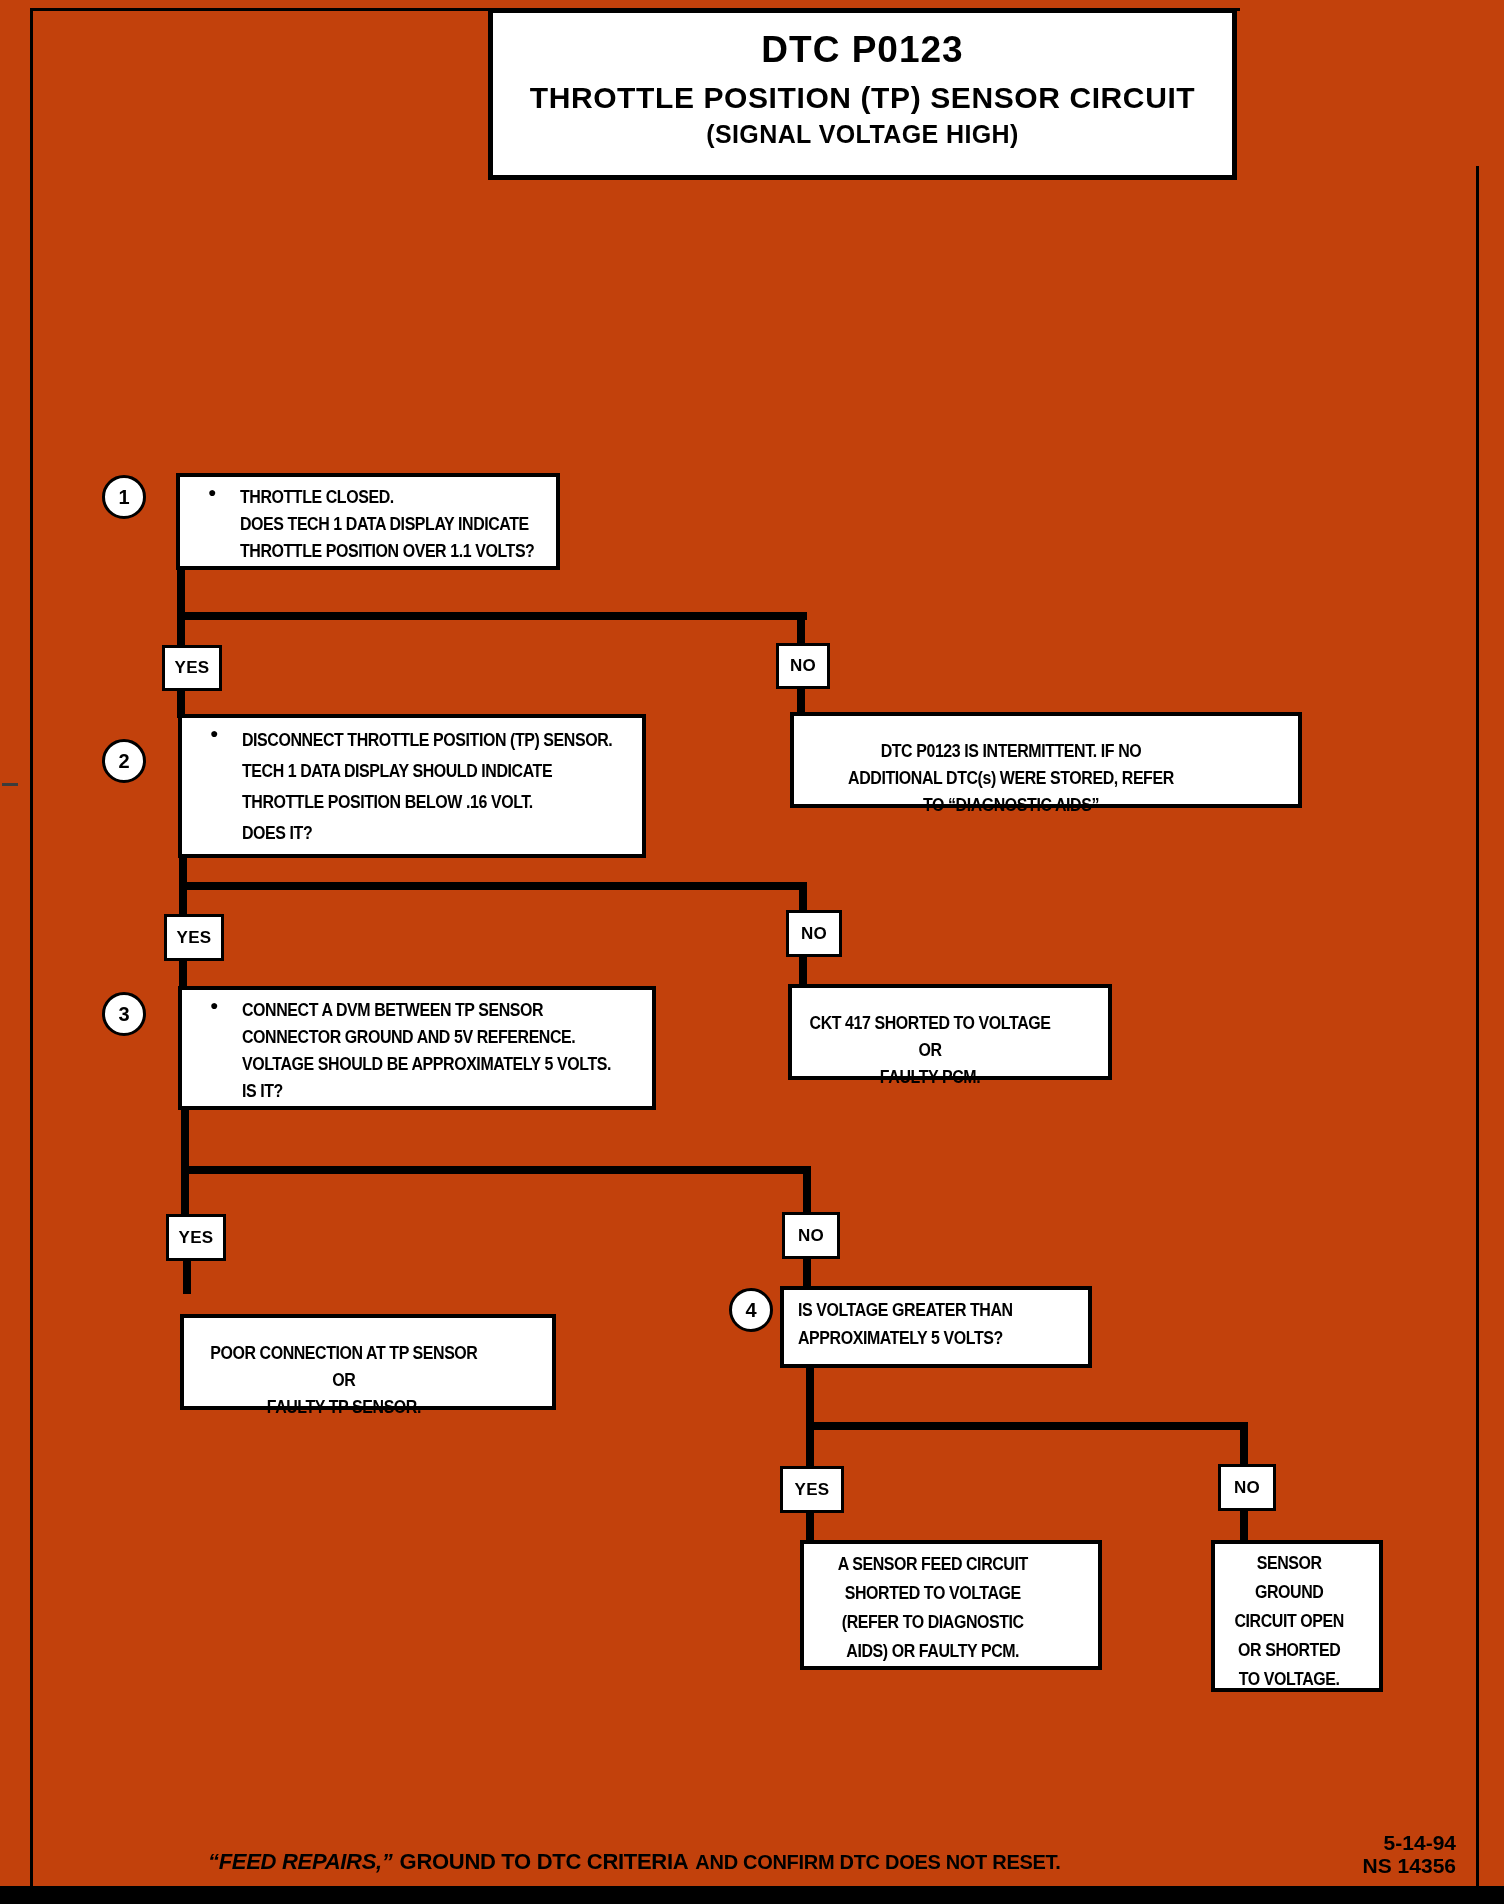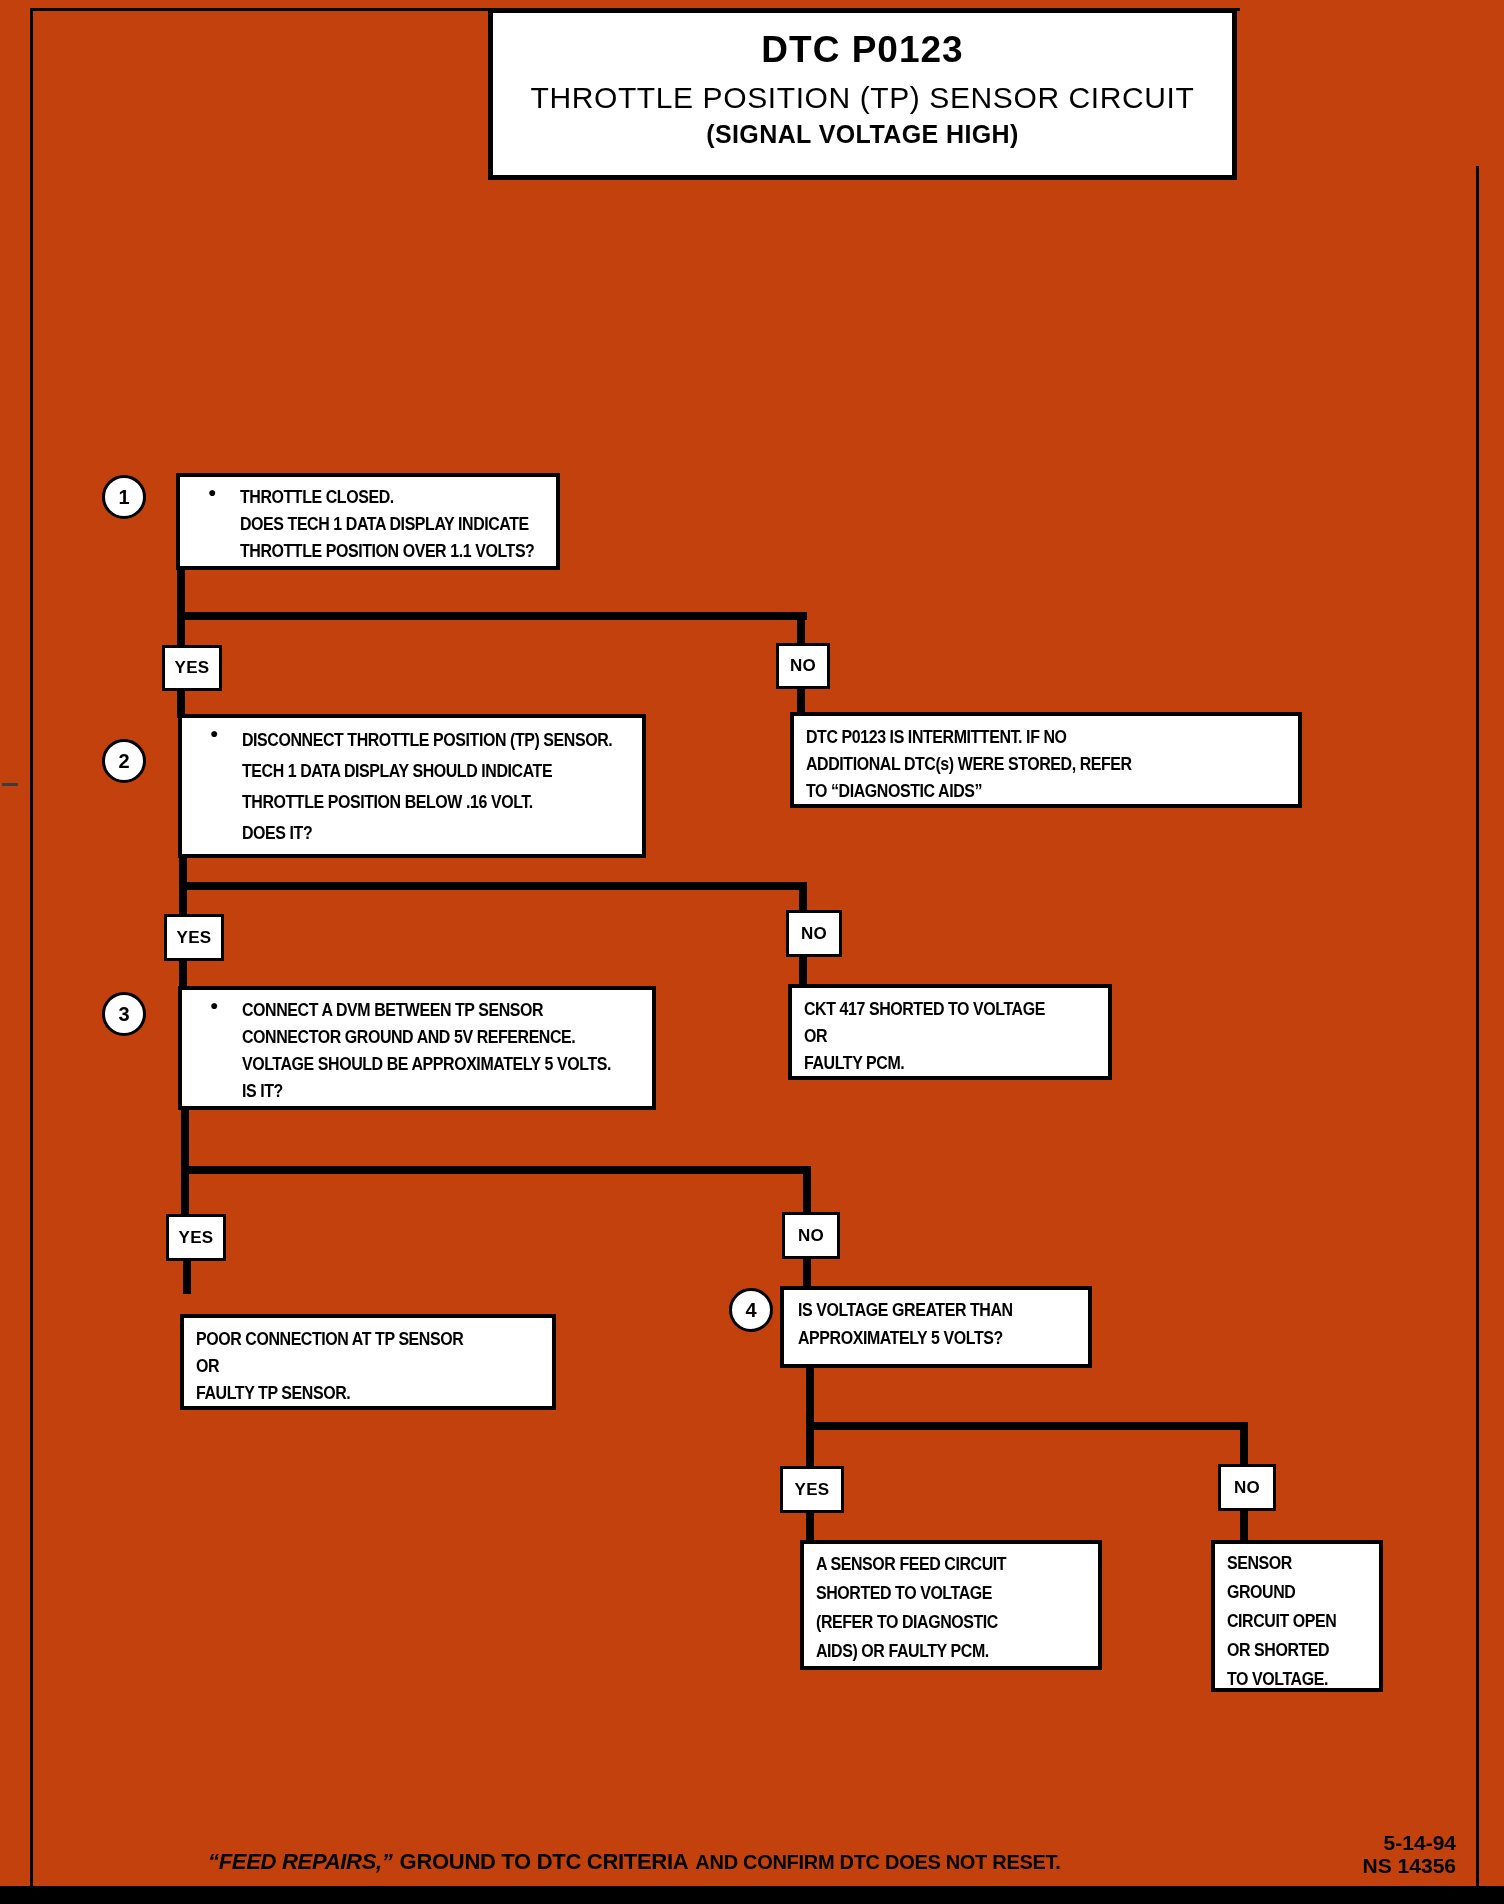--- a/index.html
+++ b/index.html
@@ -7,21 +7,21 @@
     position:relative; width:1504px; height:1904px; background:#c2410c;
     font-family:"Liberation Sans", sans-serif; color:#000; overflow:hidden;
   }
   .stroke { position:absolute; background:#000; }
   .titlebox {
     position:absolute; left:488px; top:8px; width:749px; height:172px;
     border:5px solid #000; box-sizing:border-box; background:#fff;
     display:flex; flex-direction:column; align-items:center; padding-top:16px;
   }
   .t1 { font-size:37px; font-weight:bold; letter-spacing:1px; }
-  .t2 { font-size:30px; font-weight:normal; margin-top:10px; letter-spacing:0.6px; }
+  .t2 { font-size:30px; font-weight:bold; margin-top:10px; letter-spacing:0.6px; }
   .t3 { font-size:25px; font-weight:bold; margin-top:5px; letter-spacing:0.4px; }
   .qbox, .rbox {
     position:absolute; border:4px solid #000; box-sizing:border-box; background:#fff;
   }
   .yn {
     position:absolute; border:3px solid #000; box-sizing:border-box; background:#fff;
     display:flex; align-items:center; justify-content:center;
     font-weight:bold; font-size:17px; letter-spacing:0.3px;
   }
   .circle {
@@ -29,21 +29,21 @@
     box-sizing:border-box; background:#fff; display:flex; align-items:center; justify-content:center;
     font-weight:bold; font-size:20px;
   }
   .qcontent { display:flex; padding:6px 4px 0 28px; }
   .qcontent.nobullet { padding-left:14px; }
   .bullet { width:32px; flex:none; font-size:14px; padding-top:1px; }
   .lines {
     font-weight:bold; font-size:19px; letter-spacing:-0.5px;
     transform:scaleX(0.84); transform-origin:left top; white-space:nowrap;
   }
-  .rcontent { padding:7px 4px 0 12px; }
+  .rcontent { padding:21px 4px 0 12px;text-align:center; }
   .footer { position:absolute; left:208px; top:1849px; font-weight:bold; white-space:nowrap; }
   .f1 { font-style:italic; font-size:22px; letter-spacing:-0.3px; }
   .f2 { font-size:22px; letter-spacing:-0.3px; margin-left:7px; }
   .f3 { font-size:20px; letter-spacing:-0.3px; margin-left:7px; }
   .stamp { position:absolute; right:48px; top:1831px; text-align:right;
            font-weight:bold; font-size:21px; line-height:23px; }
 </style>
 </head>
 <body>
 

